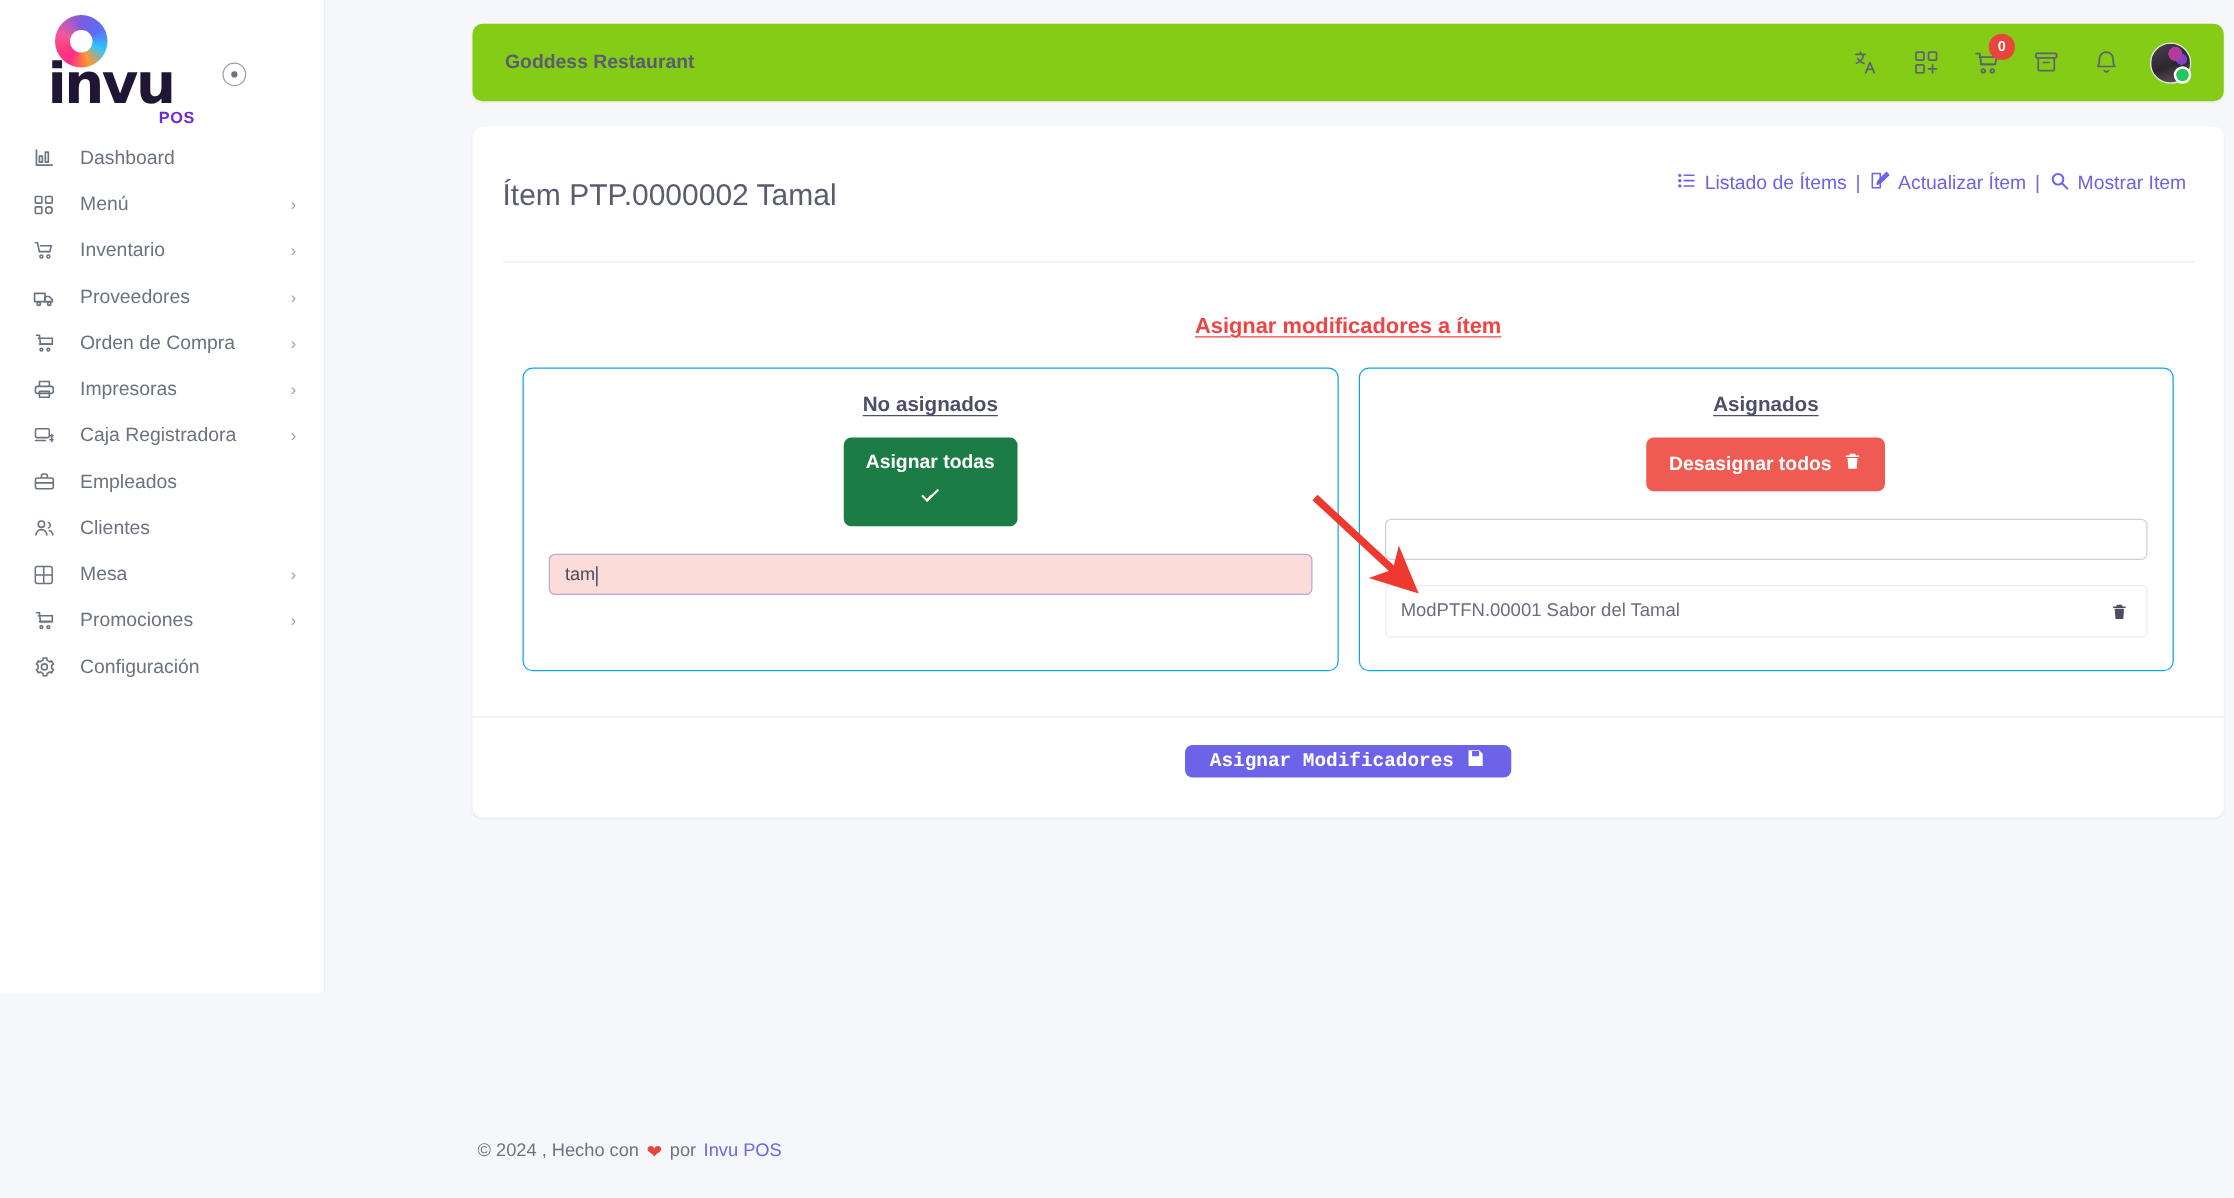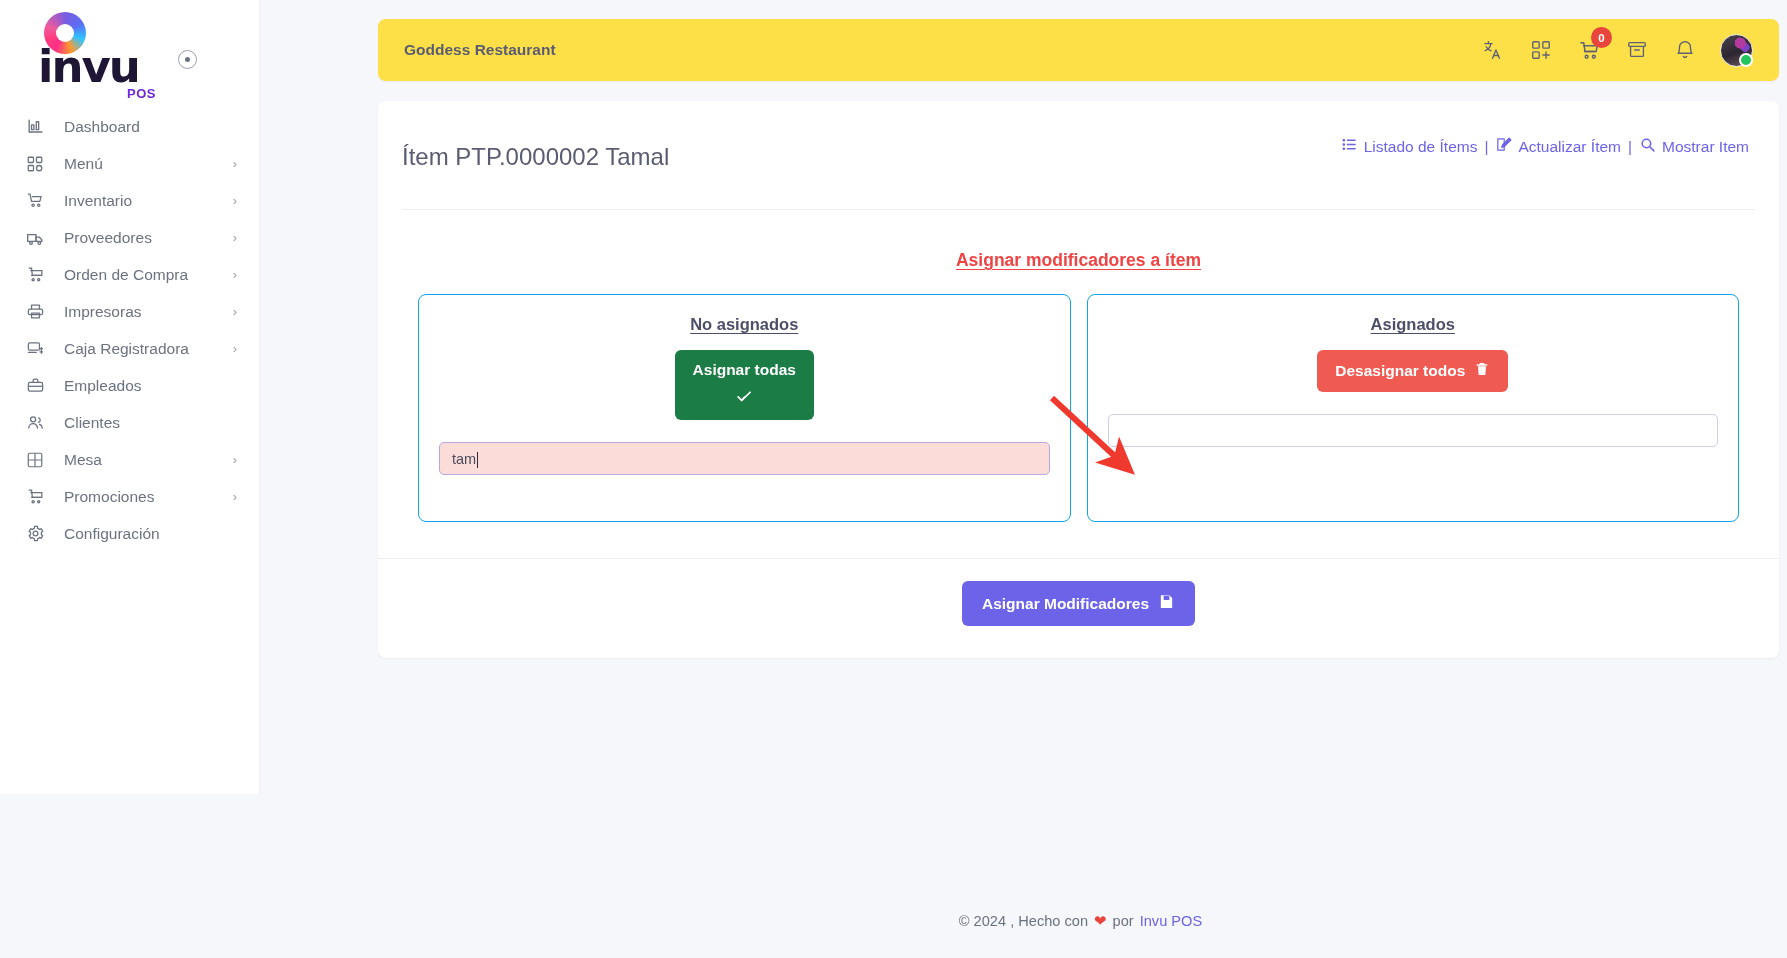--- a/index.html
+++ b/index.html
@@ -79,21 +79,21 @@
 
   
   .main {
     flex: 1 1 auto; height: 958px;
     padding: 10px 8px 0 8px;
     display: flex; flex-direction: column;
     overflow: hidden;
   }
 
   .topbar {
-    background: #fde047; border-radius: 8px;
+    background: #84cc16; border-radius: 8px;
     height: 62px; margin: 9px 0 0 110px;
     display: flex; align-items: center;
     padding: 0 0 0 26px;
     box-shadow: 0 1px 2px rgba(16,24,40,.05);
     gap: 16px;
   }
   .topbar-title {
     font-size: 15.5px; font-weight: bold; color: #5a5c72;
   }
   .topbar-icons {
@@ -171,21 +171,21 @@
   .panel-btn-row { display: flex; justify-content: center; }
   .btn {
     border: none; border-radius: 6px; cursor: pointer;
     font-family: "Liberation Sans", sans-serif;
     font-size: 15.5px; font-weight: bold; color: #fff;
     display: inline-flex; align-items: center; gap: 9px;
     padding: 11px 18px;
   }
   .btn-green { background: #1c7c45; flex-direction: column; }
   .btn-red { background: #ef5a53; }
-  .btn-purple { background: #6c63e8; padding: 12px 20px; }
+  .btn-purple { background: #6c63e8; padding: 2px 20px; font-family: Liberation Mono, monospace; }
 
   .search-wrap { margin-top: 22px; }
   .search-input {
     width: 100%; height: 33px;
     border: 1px solid #cfcfe3; border-radius: 5px;
     background: #fff; font-size: 14.5px; color: #5a5c72;
     padding: 0 12px; outline: none;
     font-family: "Liberation Sans", sans-serif;
   }
   .caret {
@@ -213,21 +213,21 @@
   .footer-action {
     border-top: 1px solid #eceef3;
     display: flex; justify-content: center;
     padding: 22px 0 26px 0;
   }
 
   .page-footer {
     margin: auto 0 0 110px;
     padding: 0 0 28px 4px;
     font-size: 14.6px; color: #6b7280;
-    display: flex; align-items: center; gap: 6px; justify-content: center;
+    display: flex; align-items: center; gap: 6px;
   }
   .page-footer .heart { color: #e8453c; font-size: 15px; }
   .page-footer .brandlink { color: #6c63e8; cursor: pointer; }
 
   
   .arrow-layer {
     position: absolute; left: 0; top: 0;
     width: 1787px; height: 958px; pointer-events: none;
   }
 </style>
@@ -519,20 +519,30 @@
               <span>
                 <svg width="16" height="16" viewBox="0 0 24 24" fill="currentColor">
                     <path d="M9 3h6l1 2h4v2H4V5h4l1-2zM6 8h12l-1 13H7L6 8z"></path>
                   </svg>
               </span>
             </button>
           </div>
           <div class="search-wrap">
             <input class="search-input" type="text" value="" placeholder="" style="">
           </div>
+          <div class="list">
+            <div class="list-row" id="assigned-row-0">
+              <span>ModPTFN.00001 Sabor del Tamal</span>
+              <span class="trash">
+                <svg width="15" height="15" viewBox="0 0 24 24" fill="currentColor">
+                    <path d="M9 3h6l1 2h4v2H4V5h4l1-2zM6 8h12l-1 13H7L6 8z"></path>
+                  </svg>
+              </span>
+            </div>
+          </div>
         </div>
 
       </div>
 
       <div class="footer-action">
         <button class="btn btn-purple">
           <span>Asignar Modificadores</span>
           <span>
             <svg width="17" height="17" viewBox="0 0 24 24" fill="currentColor">
                 <path d="M4 3h12l4 4v14H4V3zm4 1v6h8V4H8zm-1 11h10v5H7v-5z"></path>

